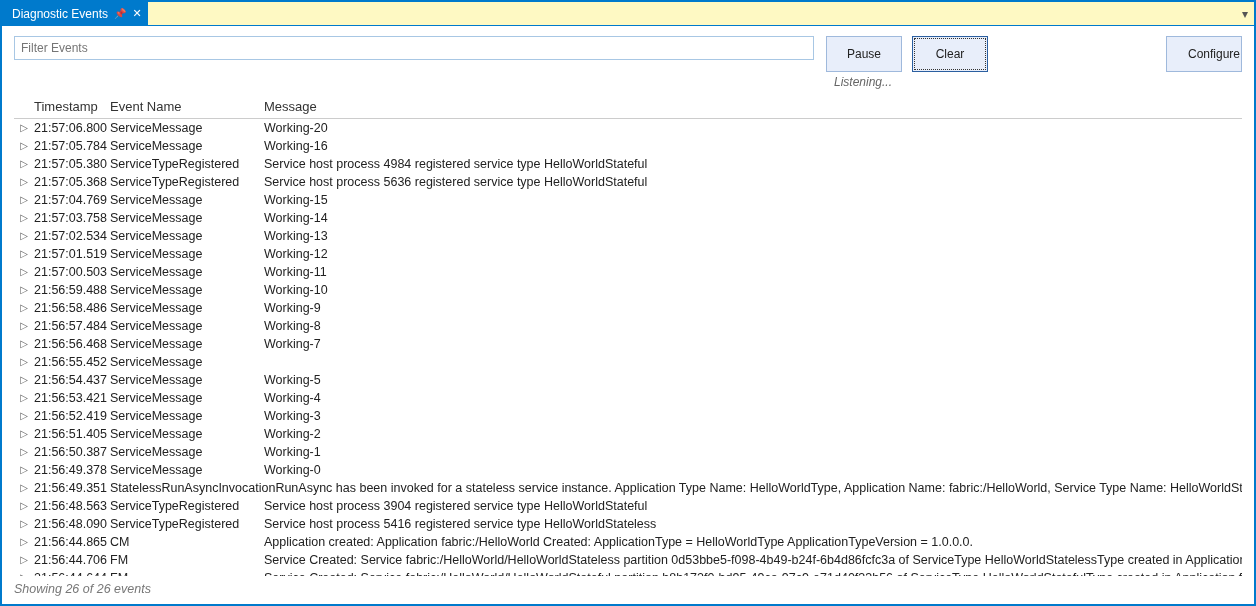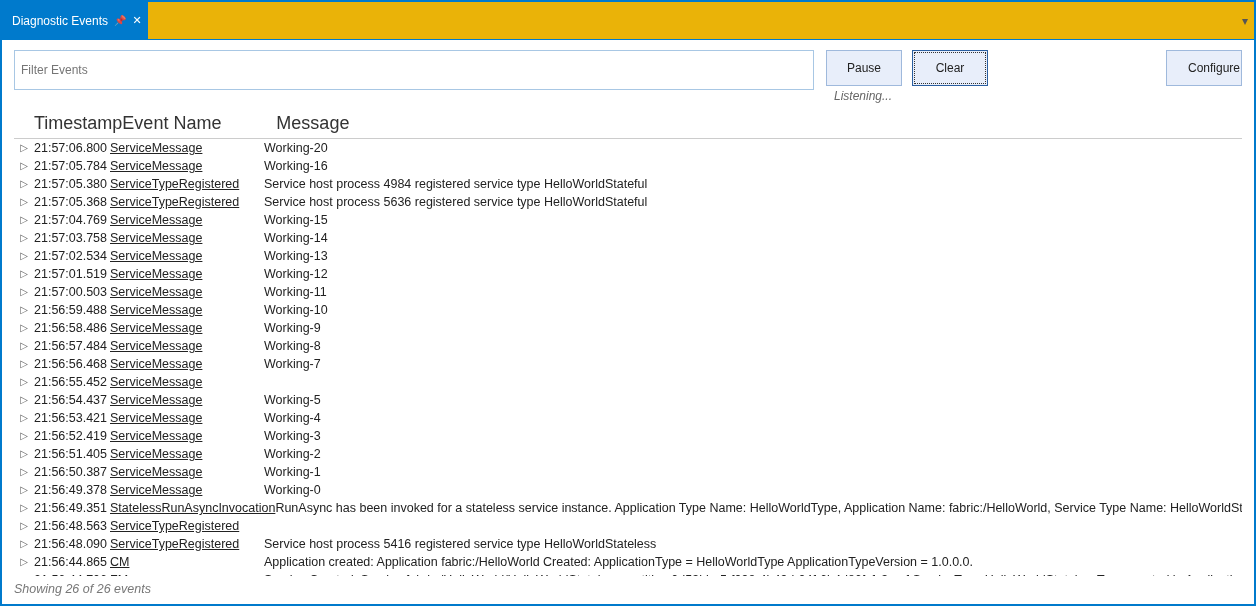--- a/index.html
+++ b/index.html
@@ -9,25 +9,25 @@
     background: #fff;
     color: #333;
     width: 1256px;
     height: 606px;
     border: 2px solid #007acc;
     overflow: hidden;
     display: flex;
     flex-direction: column;
   }
   .tab-bar {
-    background: #eab308;
+    background: #fef9c3;
     border-bottom: 1px solid #007acc;
     display: flex;
     align-items: stretch;
-    height: 38px;
+    height: 24px;
     position: relative;
   }
   .tab {
     background: #007acc;
     color: #fff;
     display: flex;
     align-items: center;
     padding: 0 6px 0 10px;
     gap: 6px;
     font-size: 12px;
@@ -36,21 +36,21 @@
   .tab .close { font-size: 11px; cursor: pointer; }
   .tab-bar .dropdown { margin-left: auto; padding: 0 6px; display:flex; align-items:center; color:#555; cursor:pointer; }
   .toolbar {
     padding: 10px 12px 2px 12px;
     display: flex;
     gap: 12px;
     align-items: flex-start;
   }
   .filter-input {
     flex: 0 0 800px;
-    height: 40px;
+    height: 24px;
     border: 1px solid #a8c7e4;
     padding: 2px 6px;
     font-family: inherit;
     font-size: 12px;
     color: #888;
     background:#fff;
   }
   .btn-area { display:flex; flex-direction:column; gap:3px; align-items:flex-start;}
   .btn-row { display:flex; gap:10px;}
   .btn {
@@ -69,41 +69,41 @@
   .config-btn { margin-left:auto;padding-left:20px; }
   .grid-wrap {
     margin: 6px 12px 0 12px;
     flex:1;
     overflow:hidden;
     display:flex;
     flex-direction:column;
   }
   .grid-header {
     display:flex;
-    font-size: 18px;
+    font-size: 13px;
     color:#333;
     border-bottom: 1px solid #ccc;
     padding: 2px 0 4px 0;
   }
   .col-exp { flex:0 0 20px; }
   .col-ts  { flex:0 0 76px; }
   .col-evn { flex:0 0 154px; }
   .col-msg { flex:1; white-space:nowrap; overflow:hidden; }
   .grid-body { flex:1; overflow:hidden;}
   .row {
     display:flex;
     font-size: 12.5px;
     color:#222;
     height: 18px;
     line-height: 18px;
     cursor:pointer;
   }
   .row .expander { flex:0 0 20px; text-align:center; color:#666; font-size:10px;}
   .row .ts  { flex:0 0 76px; }
-  .row .evn { flex:0 0 154px;text-decoration:underline; }
+  .row .evn { flex:0 0 154px; }
   .row .msg { flex:1; white-space:nowrap; overflow:hidden; }
   .footer {
     padding: 6px 12px 8px 12px;
     color:#777;
     font-style: italic;
     font-size: 12.5px;
   }
 </style>
 </head>
 <body>
@@ -260,20 +260,21 @@
       <div class="row">
         <div class="expander">▷</div>
         <div class="ts">21:56:49.351</div>
         <div class="evn">StatelessRunAsyncInvocation</div>
         <div class="msg">RunAsync has been invoked for a stateless service instance.  Application Type Name: HelloWorldType, Application Name: fabric:/HelloWorld, Service Type Name: HelloWorldStateless</div>
       </div>
       <div class="row">
         <div class="expander">▷</div>
         <div class="ts">21:56:48.563</div>
         <div class="evn">ServiceTypeRegistered</div>
+        <div class="msg">Service host process 3904 registered service type HelloWorldStateful</div>
       </div>
       <div class="row">
         <div class="expander">▷</div>
         <div class="ts">21:56:48.090</div>
         <div class="evn">ServiceTypeRegistered</div>
         <div class="msg">Service host process 5416 registered service type HelloWorldStateless</div>
       </div>
       <div class="row">
         <div class="expander">▷</div>
         <div class="ts">21:56:44.865</div>

